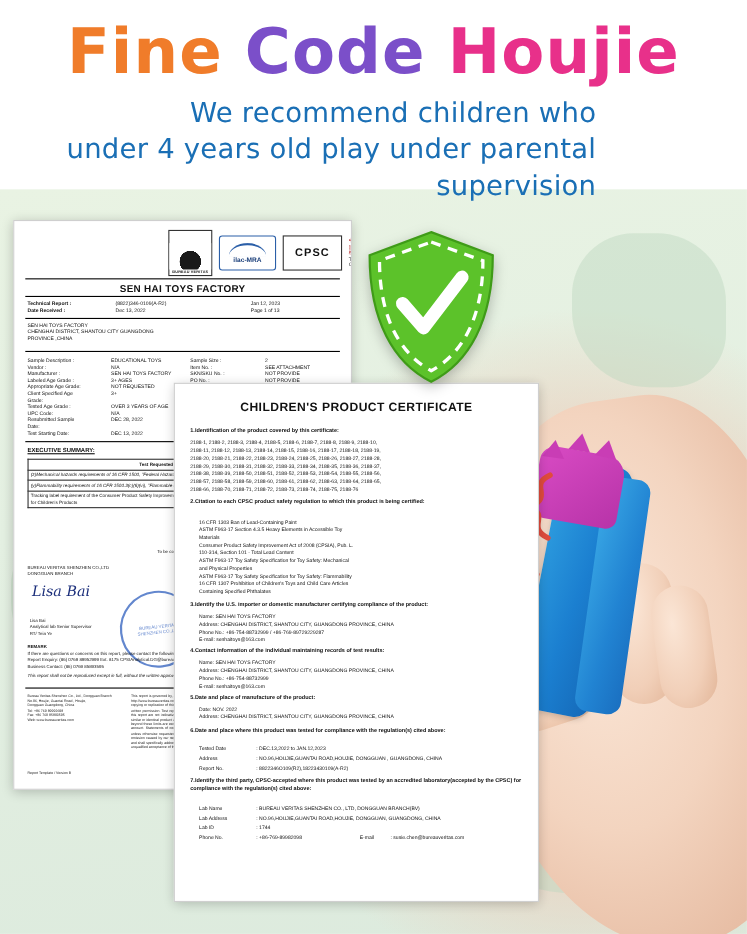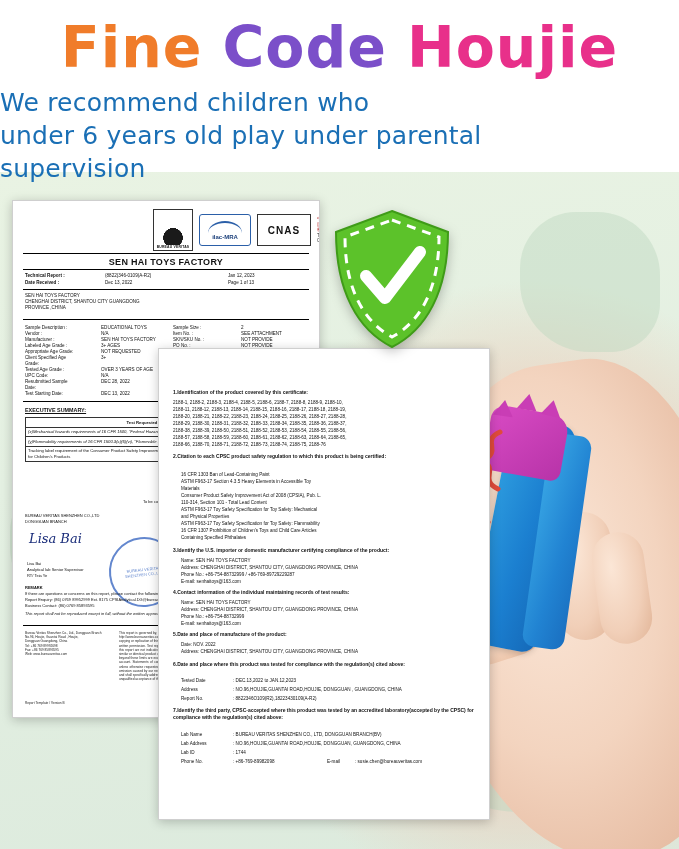--- a/index.html
+++ b/index.html
@@ -45,21 +45,21 @@
   }
   .w-fine  { color: #f07c2a; }
   .w-motor { color: #7b4fc9; }
   .w-skills{ color: #e8308a; }
   .title-gap { display: inline-block; width: 20px; }
 
   .subtitle {
     position: absolute;
     left: 0; top: 86px;
     width: 542px;
-    text-align: left;
+    text-align: right;
     color: #1a6fb5;
     font-family: "DejaVu Sans", sans-serif;
     font-size: 25px;
     line-height: 33px;
     letter-spacing: 0.2px;
   }
 
   
   .photo {
     position: absolute;
@@ -346,21 +346,21 @@
 <body>
 
 <div id="page">
 
   <div class="header">
     <div class="title-row">
       <span class="title-word w-fine">Fine</span><span class="title-gap"></span><span class="title-word w-motor">Code</span><span class="title-gap"></span><span class="title-word w-skills">Houjie</span>
     </div>
     <div class="subtitle">
       <div>We recommend children who</div>
-      <div>under 6 years old play under parental supervision</div>
+      <div>under 4 years old play under parental supervision</div>
     </div>
   </div>
 
   <div class="photo">
     <div class="dino d1"></div>
     <div class="dino d2"></div>
     <div class="dino d3"></div>
     <div class="dino d4"></div>
     <div class="dino d5"></div>
 
@@ -398,21 +398,21 @@
       <div class="logo-row">
         <div class="logo-bv">
           <div class="bv-mark"></div>
           <div class="bv-txt">BUREAU VERITAS</div>
         </div>
         <div class="logo-ilac">
           <div class="arc"></div>
           <div>ilac-MRA</div>
         </div>
         <div class="logo-cnas">
-          <span>CNAS</span>
+          <span>CPSC</span>
         </div>
         <div class="logo-cn">
           <span>中国认证</span>
           <span>国家认可</span>
           <span>检测</span>
           <span class="cn-en">TESTING</span>
           <span class="cn-en">CNAS L1744</span>
         </div>
       </div>
 
@@ -540,20 +540,21 @@
         <div>Web: www.bureauveritas.com</div>
       </div>
       <div class="footer-block" style="left:106px; top:430px; width:190px; text-align:justify;">This report is governed by, and incorporates by reference, the Conditions of Testing as posted at the date of issuance of this report at http://www.bureauveritas.com/home/about-us/our-business/cps/about-us/terms-conditions/ and is intended for your exclusive use. Any copying or replication of this report to or for any other person or entity, or use of our name or trademark, is permitted only with our prior written permission. Test report and testing findings relate solely with respect to the samples identified herein. The results set forth in this report are not indicative or representative of the quality or characteristics of the lot from which a test sample was taken or any similar or identical product unless specifically and expressly noted. Our report includes all of the tests requested by you and the results beyond these limits are excluded. The laboratory's responsibility and liability is limited to the party and their rights as specified in the account. Statements of conformity are based on simple acceptance criteria without taking measurement uncertainty into account, unless otherwise requested in writing. You have 60 days from date of issuance of this report to notify us of any material error or omission caused by our negligence or if you require measurement uncertainty provided; however, that such notice shall be in writing and shall specifically address the issue you wish to raise. A failure to issue such notice within the prescribed time shall constitute your unqualified acceptance of the completeness of this report, the tests conducted and the correctness of the report contents.</div>
       <div class="footer-block" style="left:12px; top:500px;">Report Template / Version B</div>
       <div class="footer-block" style="left:240px; top:500px;">Authority: Key Liu</div>
     </div>
   </div>
 
   <div class="doc doc-b">
     <div class="doc-b-inner">
+      <div class="docb-title">CHILDREN'S PRODUCT CERTIFICATE</div>
 
       <div class="docb-head" style="left:14px; top:40px;">1.Identification of the product covered by this certificate:</div>
       <div class="docb-line" style="left:14px; top:50px;">2188-1, 2188-2, 2188-3, 2188-4, 2188-5, 2188-6, 2188-7, 2188-8, 2188-9, 2188-10,</div>
       <div class="docb-line" style="left:14px; top:57px;">2188-11, 2188-12, 2188-13, 2188-14, 2188-15, 2188-16, 2188-17, 2188-18, 2188-19,</div>
       <div class="docb-line" style="left:14px; top:64px;">2188-20, 2188-21, 2188-22, 2188-23, 2188-24, 2188-25, 2188-26, 2188-27, 2188-28,</div>
       <div class="docb-line" style="left:14px; top:71px;">2188-29, 2188-30, 2188-31, 2188-32, 2188-33, 2188-34, 2188-35, 2188-36, 2188-37,</div>
       <div class="docb-line" style="left:14px; top:78px;">2188-38, 2188-39, 2188-50, 2188-51, 2188-52, 2188-53, 2188-54, 2188-55, 2188-56,</div>
       <div class="docb-line" style="left:14px; top:85px;">2188-57, 2188-58, 2188-59, 2188-60, 2188-61, 2188-62, 2188-63, 2188-64, 2188-65,</div>
       <div class="docb-line" style="left:14px; top:92px;">2188-66, 2188-70, 2188-71, 2188-72, 2188-73, 2188-74, 2188-75, 2188-76</div>
 

